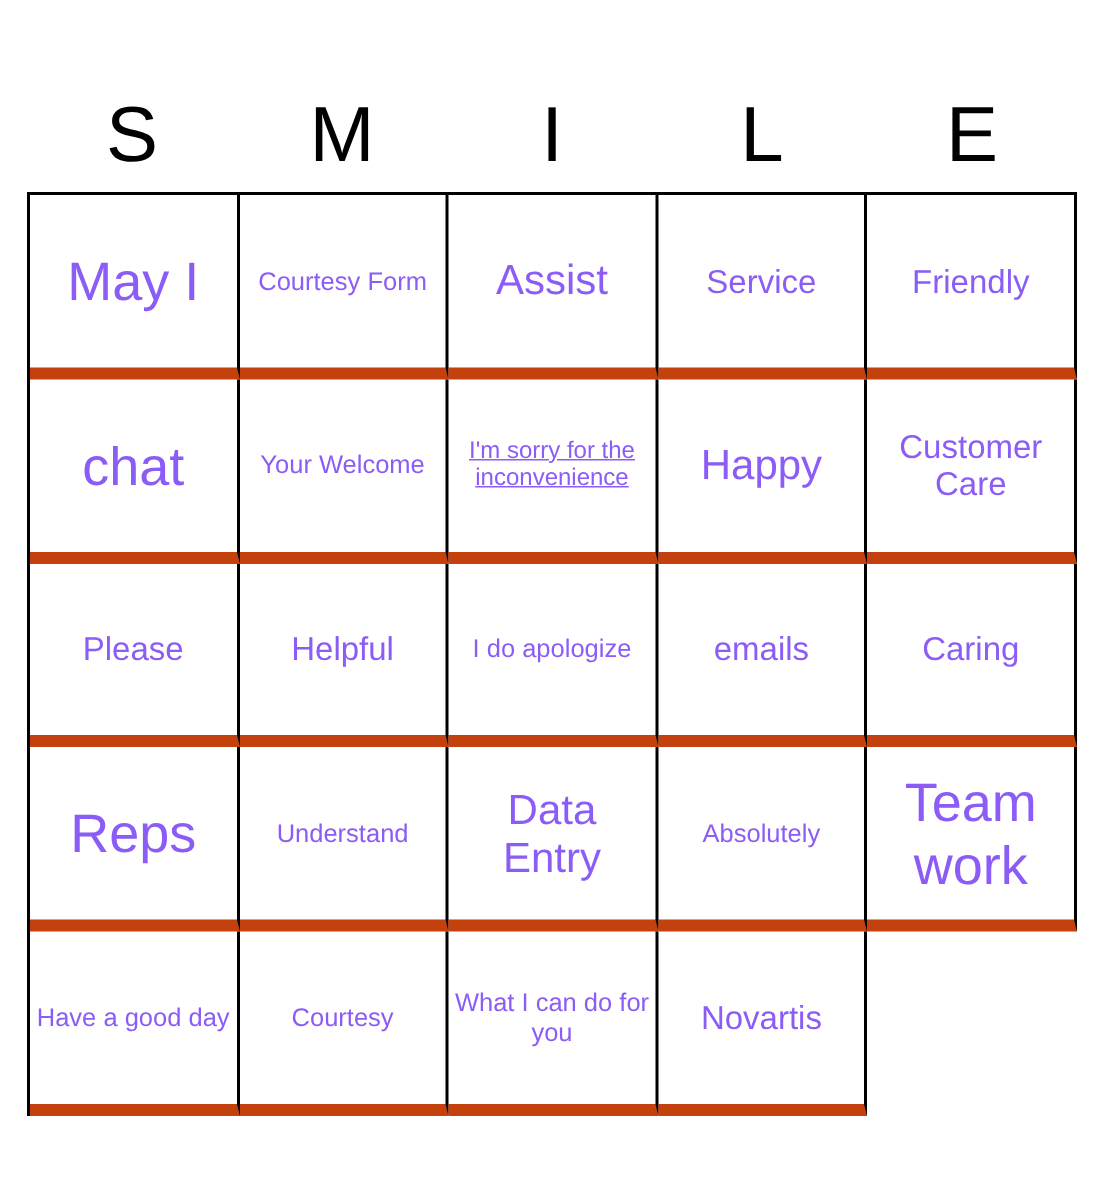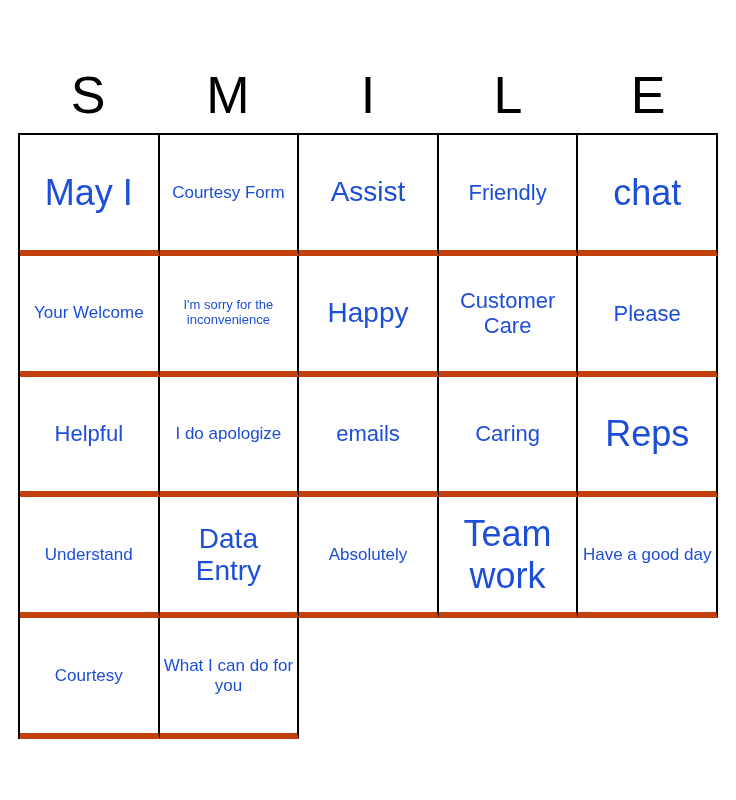--- a/index.html
+++ b/index.html
@@ -44,28 +44,28 @@
       display: grid;
       grid-template-columns: repeat(5, 1fr);
       grid-template-rows: repeat(5, 1fr);
       width: 100%;
       border-left: 2px solid #000;
       border-top: 2px solid #000;
     }
 
     .bingo-cell {
       border-right: 2px solid #000;
-      border-bottom: 6px solid #c2410c;
+      border-bottom: 8px solid #c2410c;
       display: flex;
       justify-content: center;
       align-items: center;
       text-align: center;
       padding: 16px 4px;
       min-height: 120px;
-      color: #1d4ed8;
+      color: #8b5cf6;
     }
 
     .cell-text {
       line-height: 1.15;
     }
 
     .size-xl {
       font-size: 36px;
     }
 
@@ -75,21 +75,22 @@
 
     .size-md {
       font-size: 22px;
     }
 
     .size-sm {
       font-size: 17px;
     }
 
     .size-xs {
-      font-size: 13px;
+      font-size: 16px;
+      text-decoration: underline;
     }
   </style>
 </head>
 <body>
 
 <div class="bingo-container">
   <div class="bingo-header">
   <div class="header-cell">S</div>
       <div class="header-cell">M</div>
       <div class="header-cell">I</div>
@@ -98,20 +99,23 @@
     </div>
   <div class="bingo-grid">
   <div class="bingo-cell">
         <span class="cell-text size-xl">May I</span>
       </div>
       <div class="bingo-cell">
         <span class="cell-text size-sm">Courtesy Form</span>
       </div>
       <div class="bingo-cell">
         <span class="cell-text size-lg">Assist</span>
+      </div>
+      <div class="bingo-cell">
+        <span class="cell-text size-md">Service</span>
       </div>
       <div class="bingo-cell">
         <span class="cell-text size-md">Friendly</span>
       </div>
       <div class="bingo-cell">
         <span class="cell-text size-xl">chat</span>
       </div>
       <div class="bingo-cell">
         <span class="cell-text size-sm">Your Welcome</span>
       </div>
@@ -156,14 +160,17 @@
       </div>
       <div class="bingo-cell">
         <span class="cell-text size-sm">Have a good day</span>
       </div>
       <div class="bingo-cell">
         <span class="cell-text size-sm">Courtesy</span>
       </div>
       <div class="bingo-cell">
         <span class="cell-text size-sm">What I can do for you</span>
       </div>
+      <div class="bingo-cell">
+        <span class="cell-text size-md">Novartis</span>
+      </div>
     </div>
 </div>
 
 </body></html>

